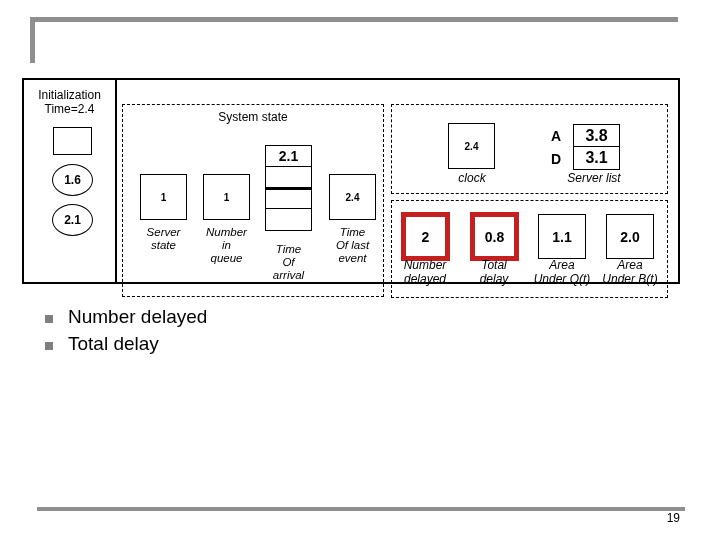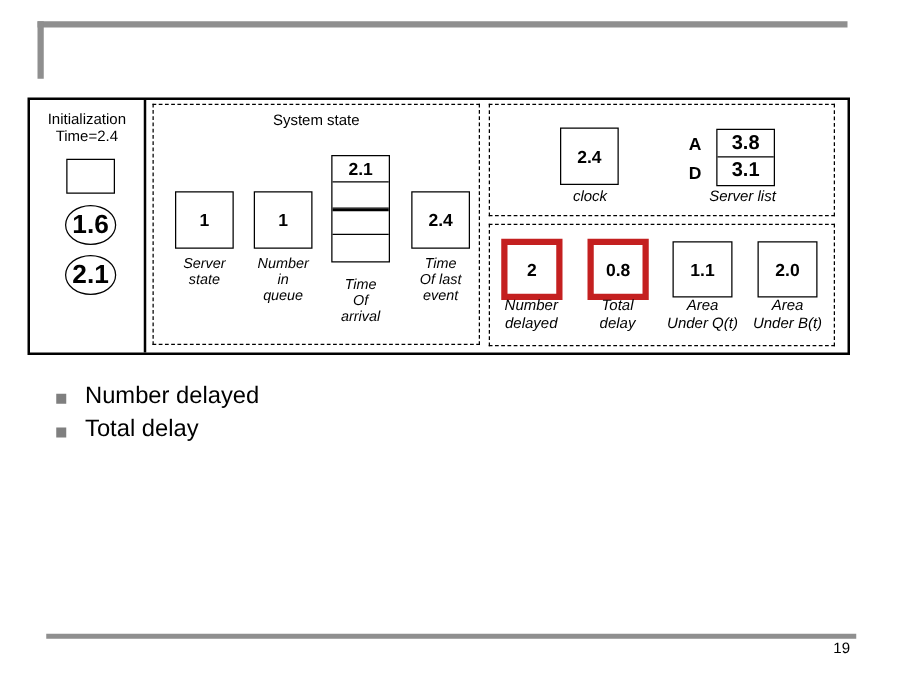--- a/index.html
+++ b/index.html
@@ -20,34 +20,34 @@
          font-weight:bold;font-size:27px;line-height:30px;color:var(--title-red);white-space:nowrap;}
 
   
   .outer-box{position:absolute;left:22px;top:78px;width:658px;height:206px;border:2px solid #000;background:#fff;}
 
   
   .init-col{position:absolute;left:0;top:0;width:93px;height:100%;border-right:2px solid #000;}
   .init-label{position:absolute;left:0;right:0;top:8px;text-align:center;font-size:12px;line-height:14px;white-space:pre-line;}
   .init-square{position:absolute;left:29px;top:47px;width:39px;height:28px;border:1px solid #000;}
   .init-circle{position:absolute;left:28px;width:41px;height:32px;border:1px solid #000;border-radius:50%;
-               display:flex;align-items:center;justify-content:center;font-weight:bold;font-size:21px;}
+               display:flex;align-items:center;justify-content:center;font-weight:bold;font-size:12px;}
   .init-circle.c1{top:84px;}
   .init-circle.c2{top:124px;}
 
   
-  .panel{position:absolute;border:1px dashed #000;}
+  .panel{position:absolute;border:1px dashed #000;margin-top:21px;}
   .sysstate{left:98px;top:3px;width:262px;height:193px;}
   .topright{left:367px;top:3px;width:277px;height:90px;}
   .bottomright{left:367px;top:99px;width:277px;height:98px;}
   .panel-title{position:absolute;left:0;right:0;top:5px;text-align:center;font-size:12px;}
 
   
   .vbox{position:absolute;width:47px;height:46px;border:1px solid #000;display:flex;align-items:center;justify-content:center;
-        font-weight:bold;font-size:14px;background:#fff;}
+        font-weight:bold;font-size:10px;background:#fff;}
   .diagram-label{position:absolute;text-align:center;font-size:11.5px;line-height:13px;white-space:pre-line;font-style:italic;}
 
   .box-server{left:17px;top:69px;}
   .box-number{left:80px;top:69px;}
   .box-lastevent{left:206px;top:69px;}
   .lbl-server{left:5px;top:121px;width:71px;}
   .lbl-number{left:68px;top:121px;width:71px;}
   .lbl-arrival{left:130px;top:138px;width:71px;}
   .lbl-lastevent{left:194px;top:121px;width:71px;}
 

